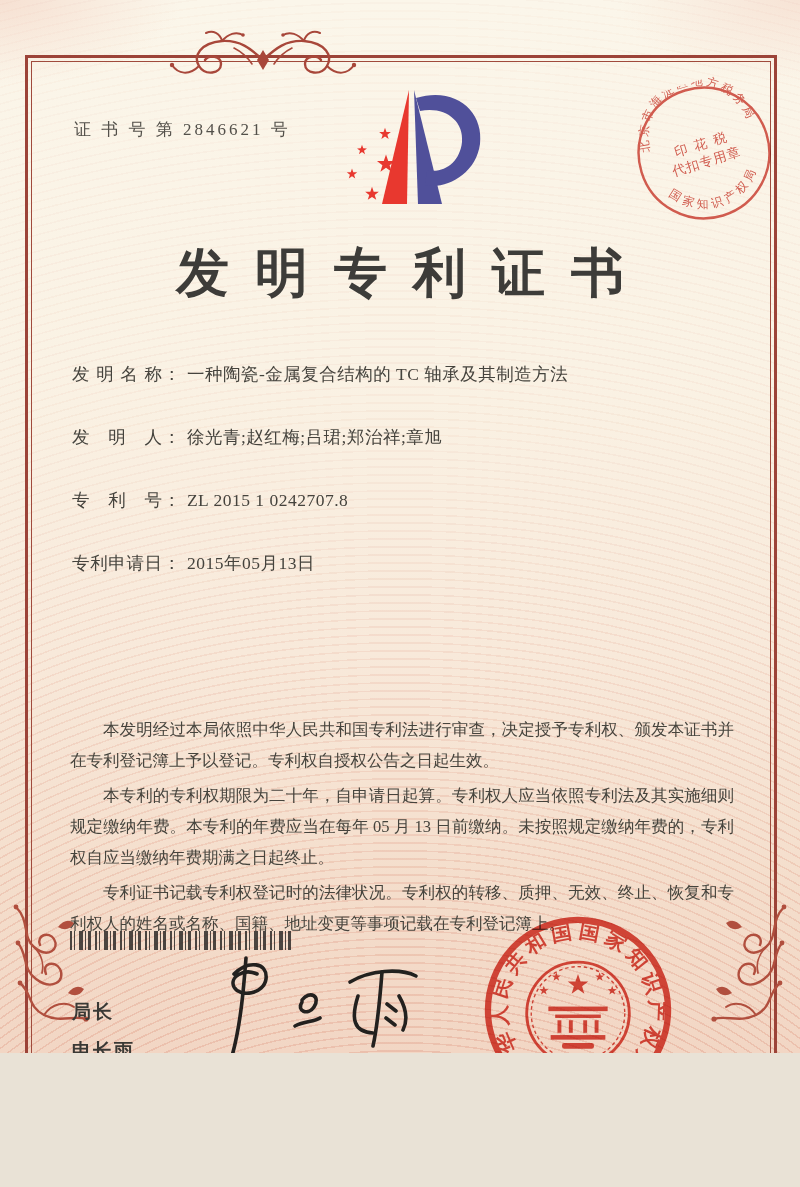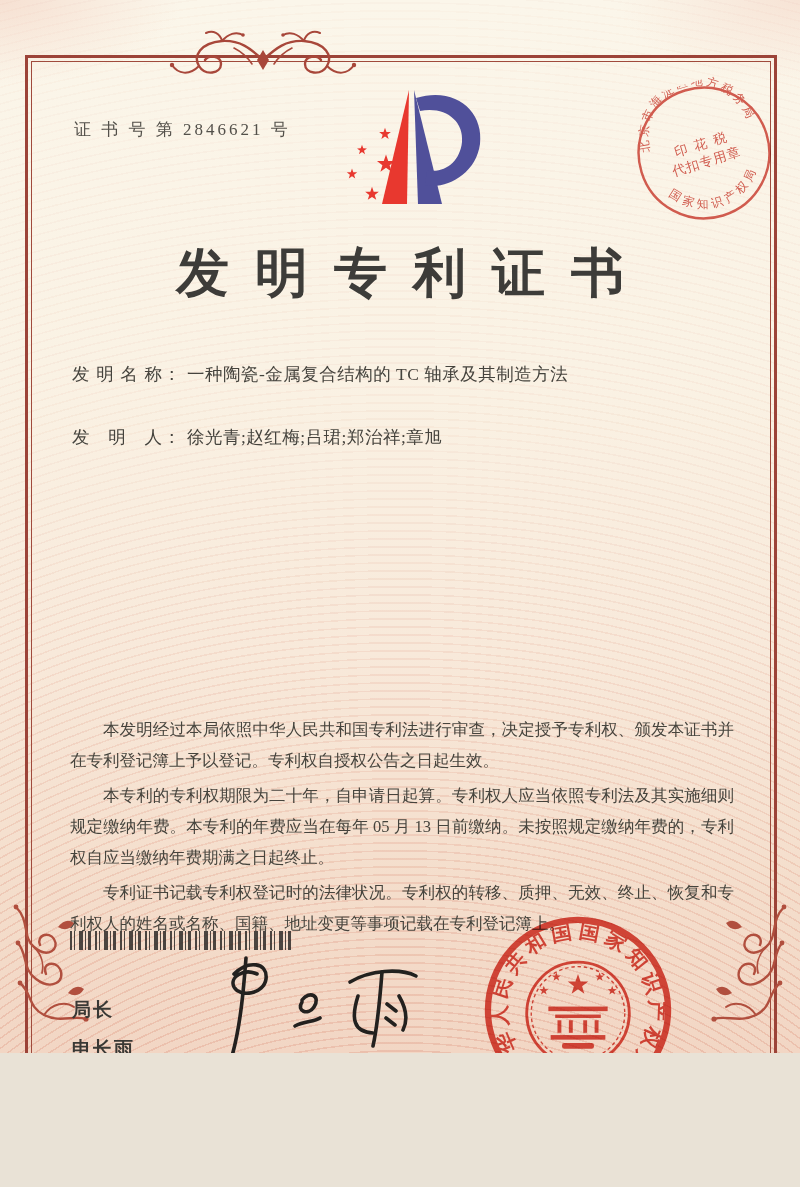--- a/index.html
+++ b/index.html
@@ -50,21 +50,21 @@
   .body-text p{margin:4px;text-indent:2em;}
   .barcode{
     position:absolute;left:70px;top:931px;width:224px;height:19px;z-index:2;opacity:.85;
     background:repeating-linear-gradient(90deg,
       #2e2a28 0 2px,transparent 2px 4px,#2e2a28 4px 5px,transparent 5px 9px,
       #2e2a28 9px 13px,transparent 13px 15px,#2e2a28 15px 16px,transparent 16px 18px,
       #2e2a28 18px 21px,transparent 21px 25px);
   }
   .signer{
     position:absolute;left:72px;top:992px;z-index:3;
-    font-family:Liberation Mono, monospace;
+    font-family:Liberation Serif, serif;
     font-size:19px;font-weight:bold;color:#3a3935;line-height:39px;letter-spacing:2px;
   }
   .signature{position:absolute;left:182px;top:952px;z-index:3;}
   .issue-date{
     position:absolute;left:498px;top:1064px;z-index:4;
     font-size:19px;color:#45433e;letter-spacing:1.5px;white-space:nowrap;
   }
   .seal{position:absolute;left:464px;top:896px;z-index:5;mix-blend-mode:multiply;opacity:.95;}
   .stamp{position:absolute;left:633px;top:82px;z-index:6;transform:rotate(-17deg);mix-blend-mode:multiply;opacity:.88;}
   .corner{position:absolute;bottom:22px;z-index:2;}
@@ -118,20 +118,28 @@
   <h1 class="title">发明专利证书</h1>
 
   <div class="fields">
     <div class="field-row">
       <span class="flabel">发明名称</span><span class="fcolon">：</span>
       <span class="fvalue">一种陶瓷-金属复合结构的 TC 轴承及其制造方法</span>
     </div>
     <div class="field-row">
       <span class="flabel">发明人</span><span class="fcolon">：</span>
       <span class="fvalue">徐光青;赵红梅;吕珺;郑治祥;章旭</span>
+    </div>
+    <div class="field-row">
+      <span class="flabel">专利号</span><span class="fcolon">：</span>
+      <span class="fvalue">ZL 2015 1 0242707.8</span>
+    </div>
+    <div class="field-row">
+      <span class="flabel">专利申请日</span><span class="fcolon">：</span>
+      <span class="fvalue">2015年05月13日</span>
     </div>
   </div>
 
   <div class="body-text">
     <p>本发明经过本局依照中华人民共和国专利法进行审查，决定授予专利权、颁发本证书并在专利登记簿上予以登记。专利权自授权公告之日起生效。</p>
     <p>本专利的专利权期限为二十年，自申请日起算。专利权人应当依照专利法及其实施细则规定缴纳年费。本专利的年费应当在每年 05 月 13 日前缴纳。未按照规定缴纳年费的，专利权自应当缴纳年费期满之日起终止。</p>
     <p>专利证书记载专利权登记时的法律状况。专利权的转移、质押、无效、终止、恢复和专利权人的姓名或名称、国籍、地址变更等事项记载在专利登记簿上。</p>
   </div>
 
   <div class="barcode"></div>

